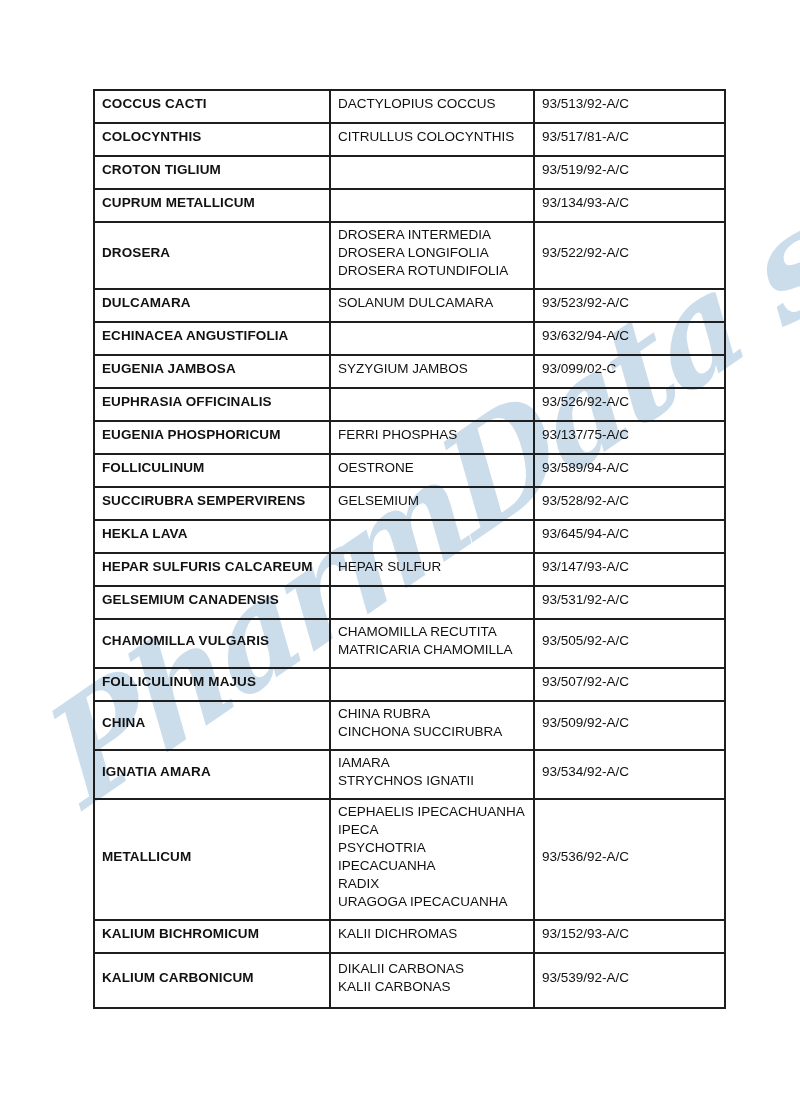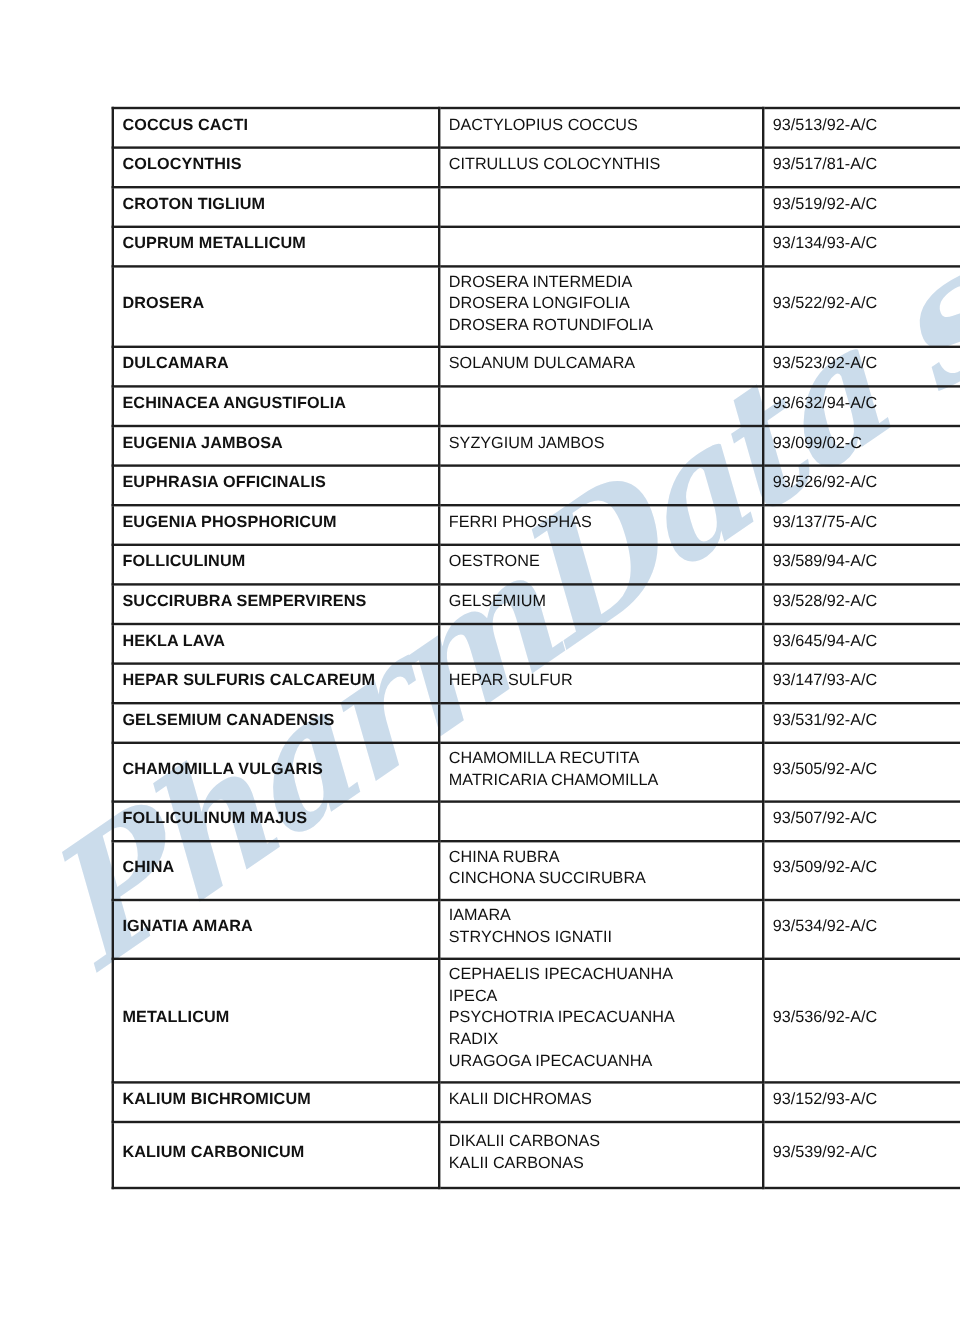--- a/index.html
+++ b/index.html
@@ -48,22 +48,22 @@
     border: 2px solid #1e1e1e;
     vertical-align: middle;
     padding: 3px 8px 8px 7px;
     font-size: 13.5px;
     line-height: 18px;
     color: #111111;
     white-space: pre-line;
     height: 33px;
     overflow: hidden;
   }
-  td.c-name  { width: 272px; font-weight: 700; letter-spacing: 0.1px; }
-  td.c-syn   { width: 270px; }
+  td.c-name  { width: 236px; font-weight: 700; letter-spacing: 0.1px; }
+  td.c-syn   { width: 204px; }
   td.c-code  { width: 191px; }
   table.subst-table tr:last-child td { height: 55px; }
 </style>
 </head>
 <body>
 
 <div class="page">
   <div class="watermark">PharmData s.r.o.</div>
 
   <table class="subst-table">

